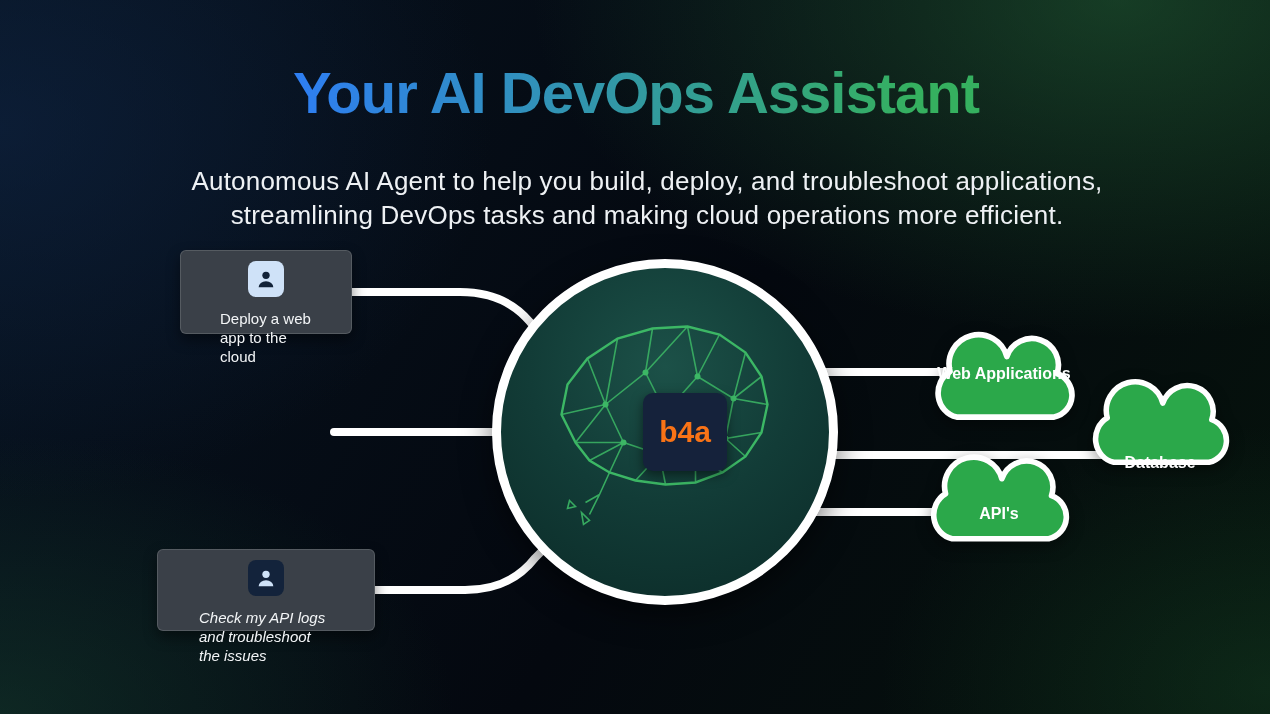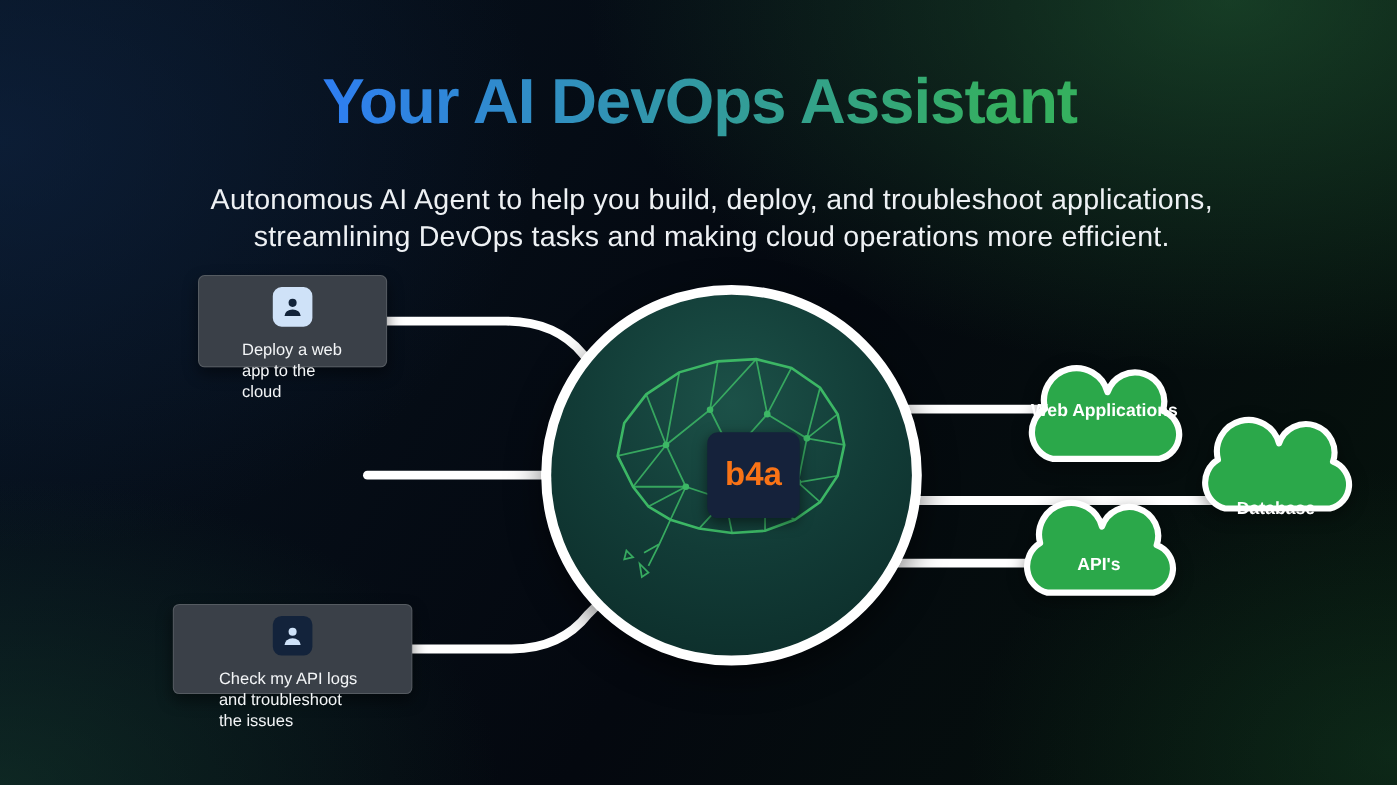--- a/index.html
+++ b/index.html
@@ -33,21 +33,21 @@
     position:absolute;display:flex;align-items:center;gap:12px;
     background:#3a4048;border:1px solid rgba(255,255,255,.14);border-radius:6px;
     box-shadow:0 6px 14px rgba(0,0,0,.45);padding:10px 14px;box-sizing:border-box;flex-direction:column;
   }
   .card-1{left:180px;top:250px;width:172px;height:84px;}
   .card-2{left:84px;top:391px;width:250px;height:82px;}
   .card-3{left:157px;top:549px;width:218px;height:82px;}
   .card-text{color:#f3f5f7;font-size:15px;line-height:1.28;}
   .card-1 .card-text{max-width:92px;}
   .card-2 .card-text{max-width:118px;}
-  .card-3 .card-text{max-width:134px;}
+  .card-3 .card-text{max-width:134px;font-style:italic;}
   .icon-box{
     flex:0 0 auto;width:36px;height:36px;border-radius:8px;
     display:flex;align-items:center;justify-content:center;
   }
   .icon-light{background:#cfe2f8;color:#122339;}
   .icon-dark-green{background:#13233b;color:var(--brain-green,#3cb765);}
   .icon-dark-light{background:#13233b;color:#cfe2f8;}
   .icon-box svg{width:22px;height:22px;display:block;}
   
   .hub{

